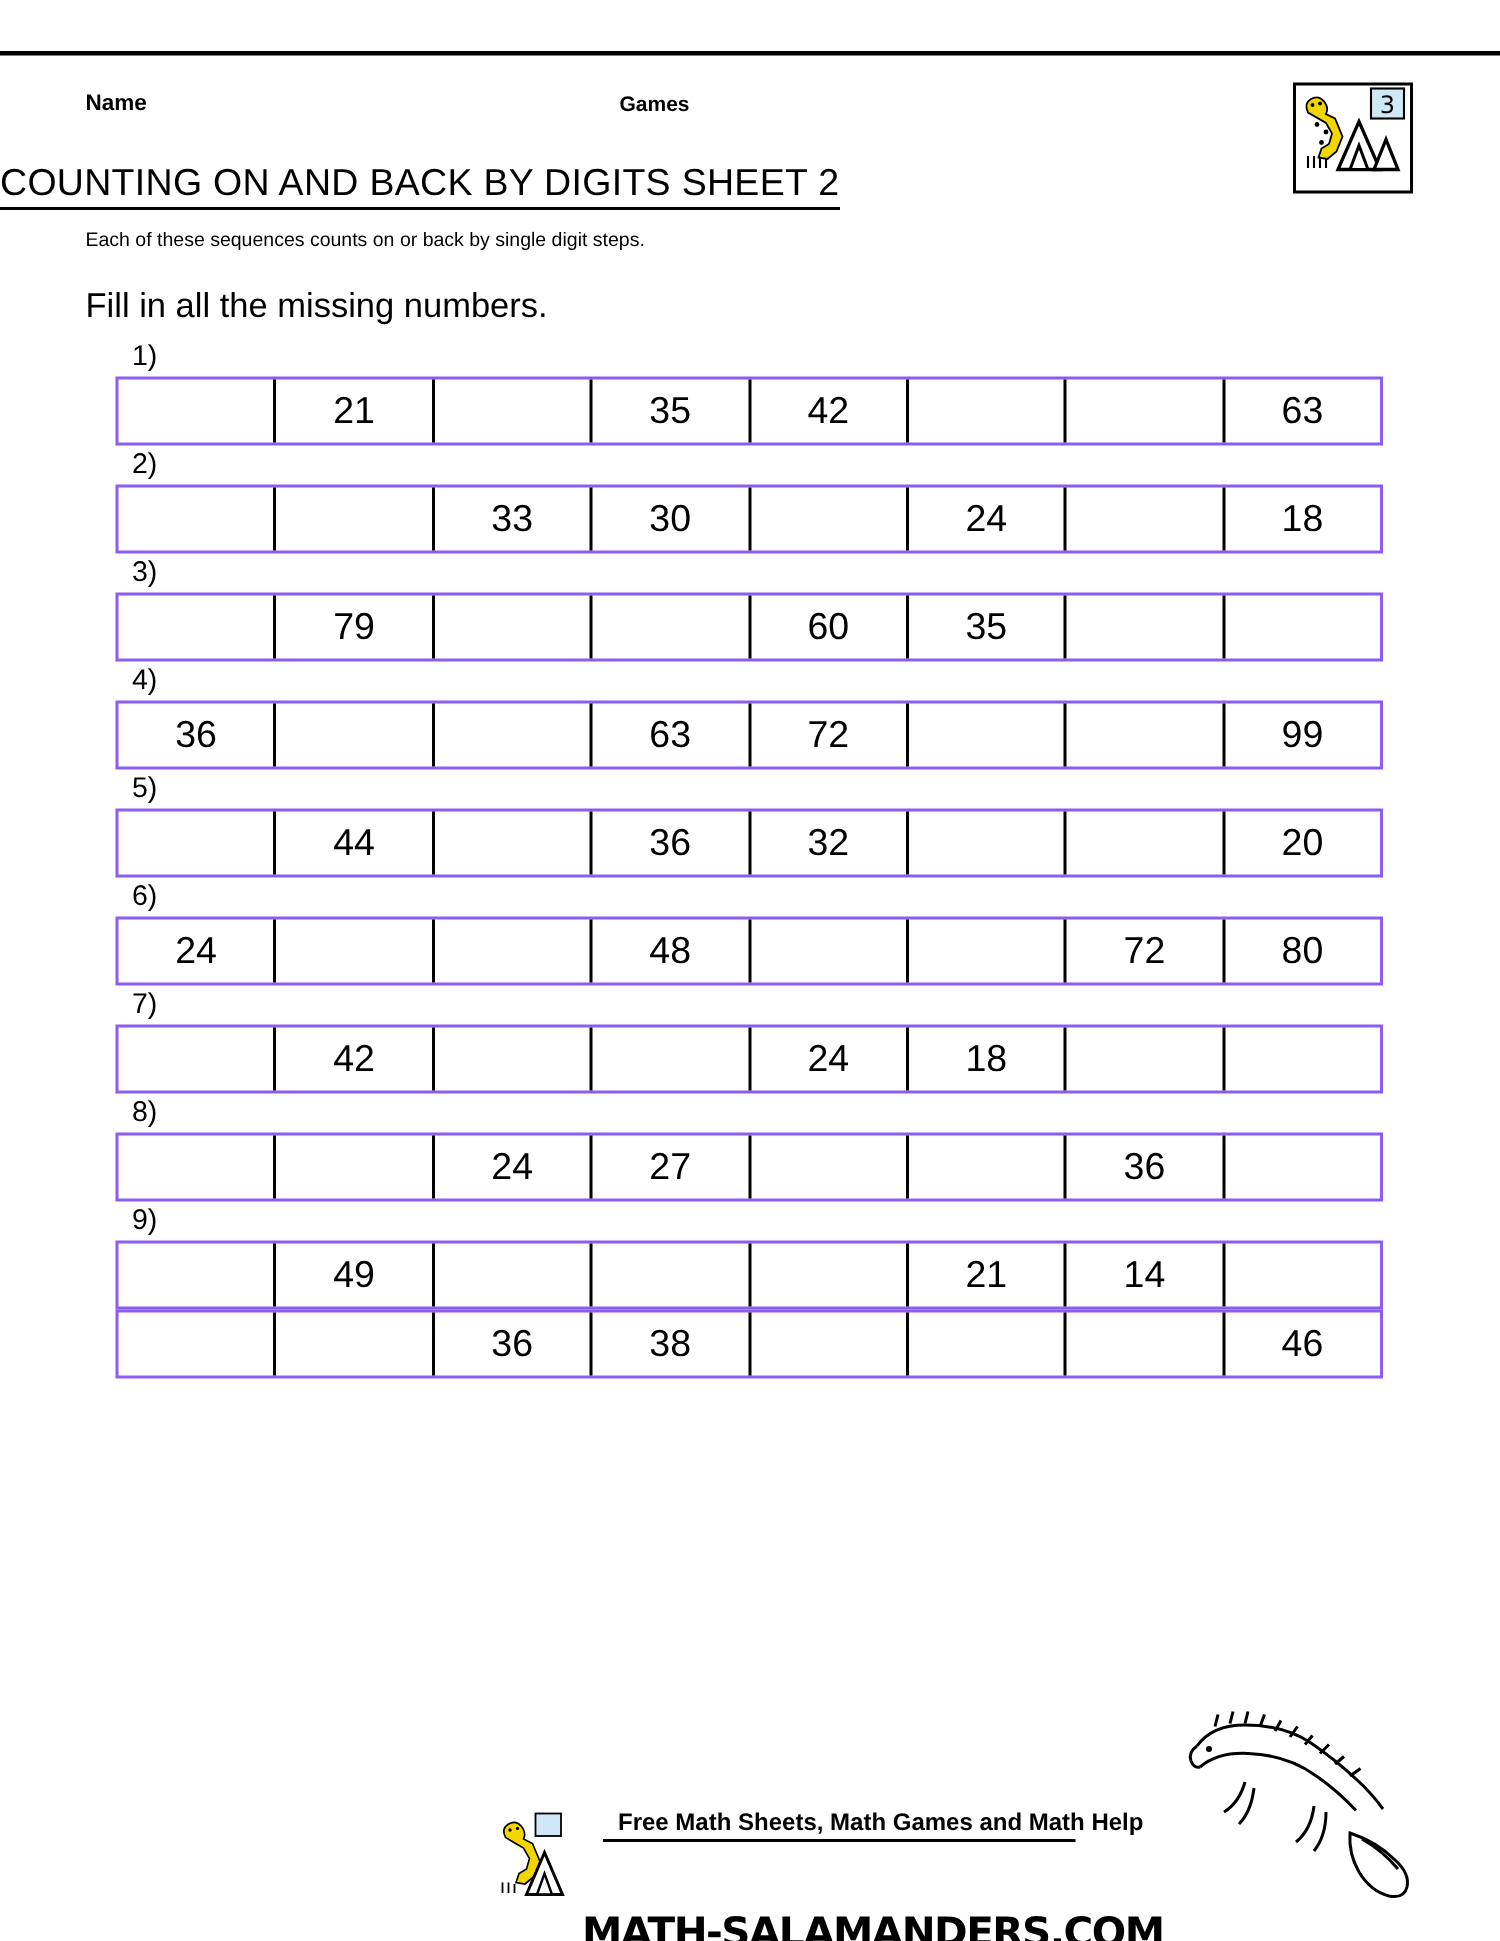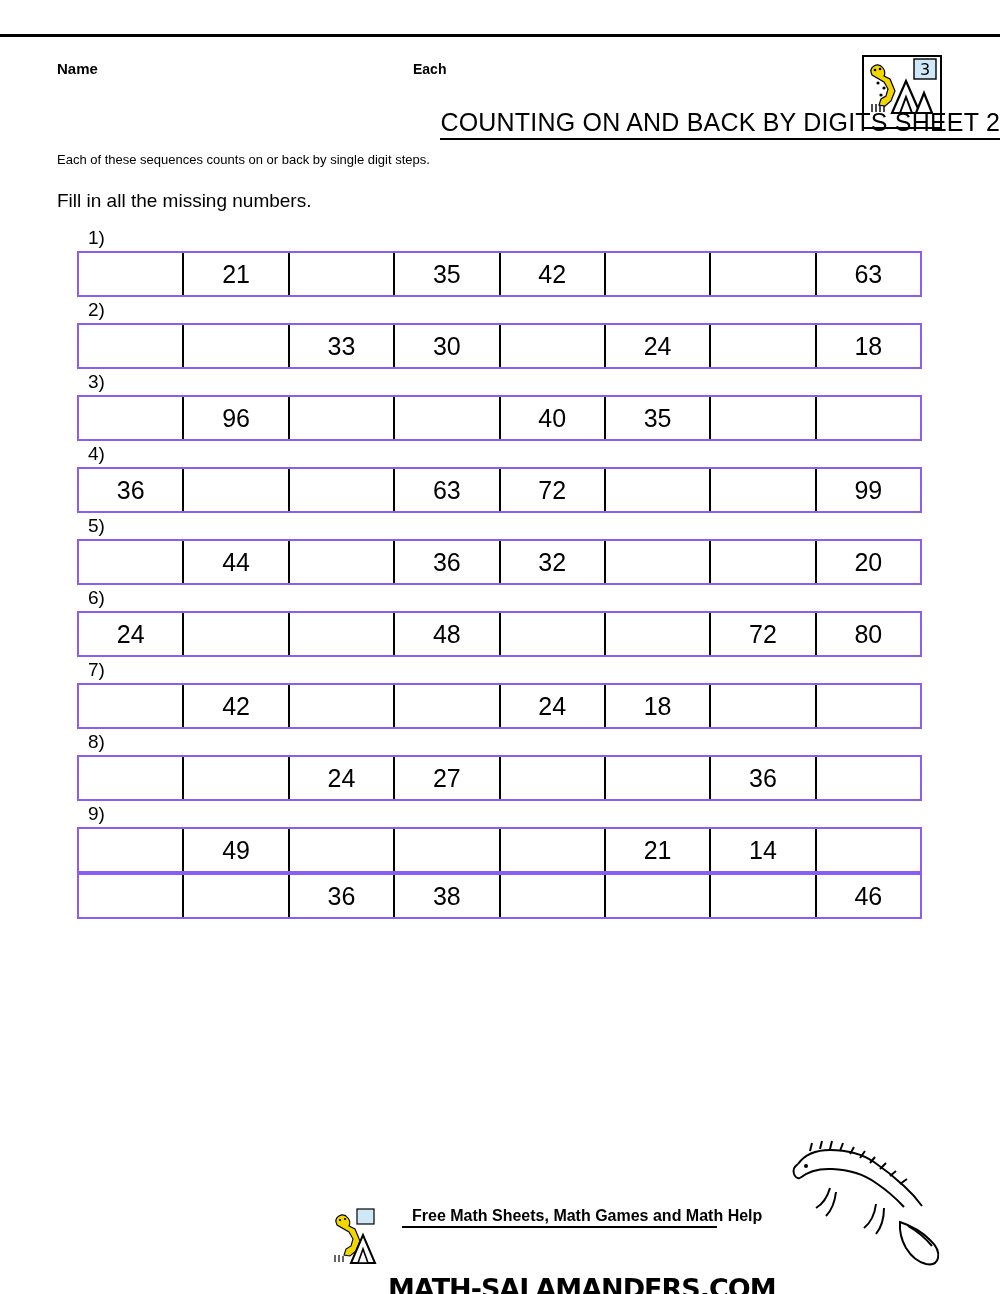--- a/index.html
+++ b/index.html
@@ -56,39 +56,39 @@
   .logo-box svg {
     position: absolute;
     left: 0;
     top: 0;
   }
   .title {
     position: absolute;
     top: 108px;
     left: 0;
     width: 1000px;
-    text-align: right;
+    text-align: left;
     font-size: 25px;
     letter-spacing: 0.2px;
   }
   .title span {
     border-bottom: 2px solid #000;
     padding-bottom: 2px;
   }
   .intro1 {
     position: absolute;
     top: 152px;
     left: 57px;
     font-size: 13px;
   }
   .intro2 {
     position: absolute;
     top: 190px;
     left: 57px;
-    font-size: 19px;
+    font-size: 23px;
   }
   .problems {
     position: absolute;
     top: 225px;
     left: 0;
     width: 1000px;
   }
   .problem {
     position: relative;
     margin-bottom: 0;
@@ -161,21 +161,21 @@
   }
 </style>
 </head>
 <body>
 
 <div class="page">
 
   <div class="top-rule"></div>
 
   <div class="name-label">Name</div>
-  <div class="date-label">Each</div>
+  <div class="date-label">Games</div>
 
   <div class="logo-box">
     <svg width="76" height="70" viewBox="0 0 76 70">
       <g>
         <path d="M8 18 q-3 -6 2 -9 q5 -3 9 2 q3 4 1 8 l6 3 l5 12 l-4 10 l-6 5 l-6 -1 l2 -6 l5 -3 l2 -7 l-4 -7 z" fill="#f2d600" stroke="#000" stroke-width="1.2"></path>
         <circle cx="11" cy="13" r="1.3" fill="#000"></circle>
         <circle cx="16" cy="12" r="1.3" fill="#000"></circle>
         <circle cx="14" cy="26" r="1.6" fill="#000"></circle>
         <circle cx="20" cy="31" r="1.6" fill="#000"></circle>
         <circle cx="17" cy="38" r="1.6" fill="#000"></circle>
@@ -222,24 +222,24 @@
           <div class="cell"></div>
           <div class="cell">24</div>
           <div class="cell"></div>
           <div class="cell">18</div>
         </div>
       </div>
       <div class="problem">
         <div class="prob-num">3)</div>
         <div class="seq-row">
           <div class="cell"></div>
-          <div class="cell">96</div>
-          <div class="cell"></div>
-          <div class="cell"></div>
-          <div class="cell">40</div>
+          <div class="cell">79</div>
+          <div class="cell"></div>
+          <div class="cell"></div>
+          <div class="cell">60</div>
           <div class="cell">35</div>
           <div class="cell"></div>
           <div class="cell"></div>
         </div>
       </div>
       <div class="problem">
         <div class="prob-num">4)</div>
         <div class="seq-row">
           <div class="cell">36</div>
           <div class="cell"></div>

